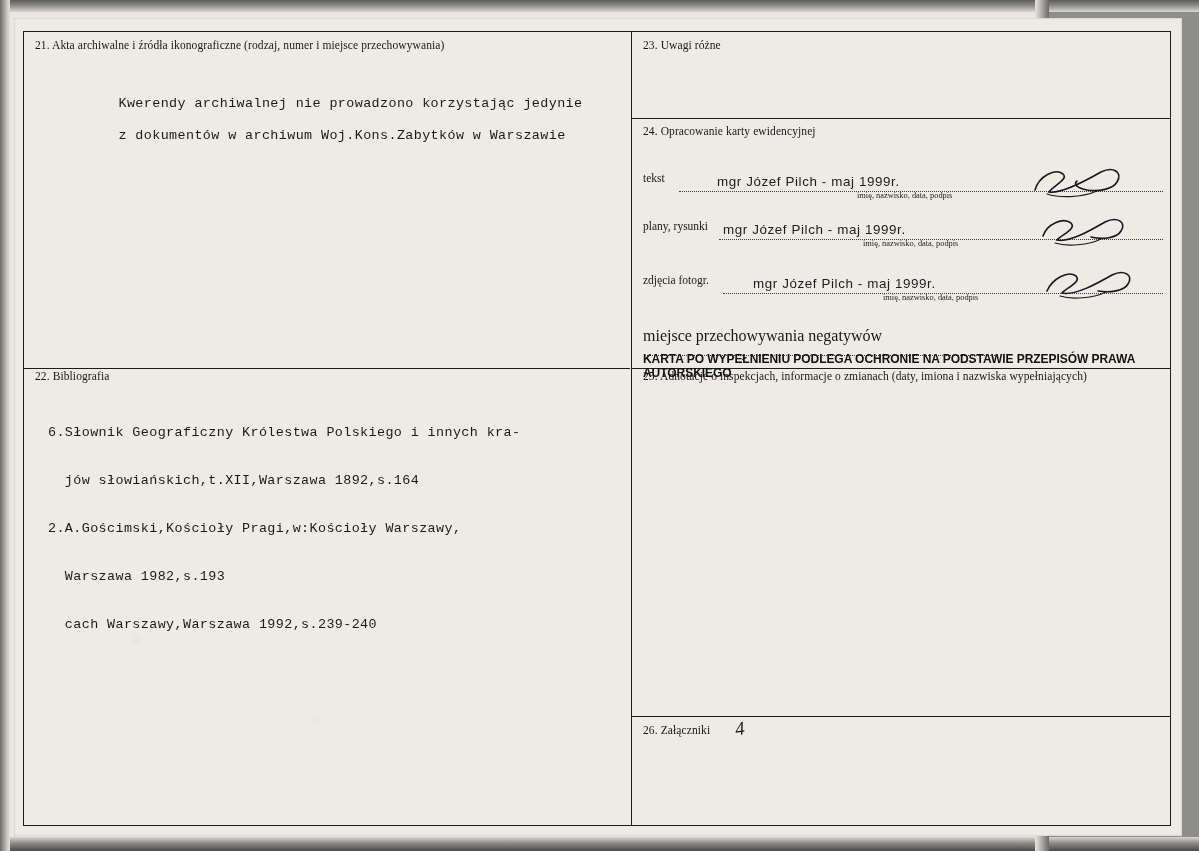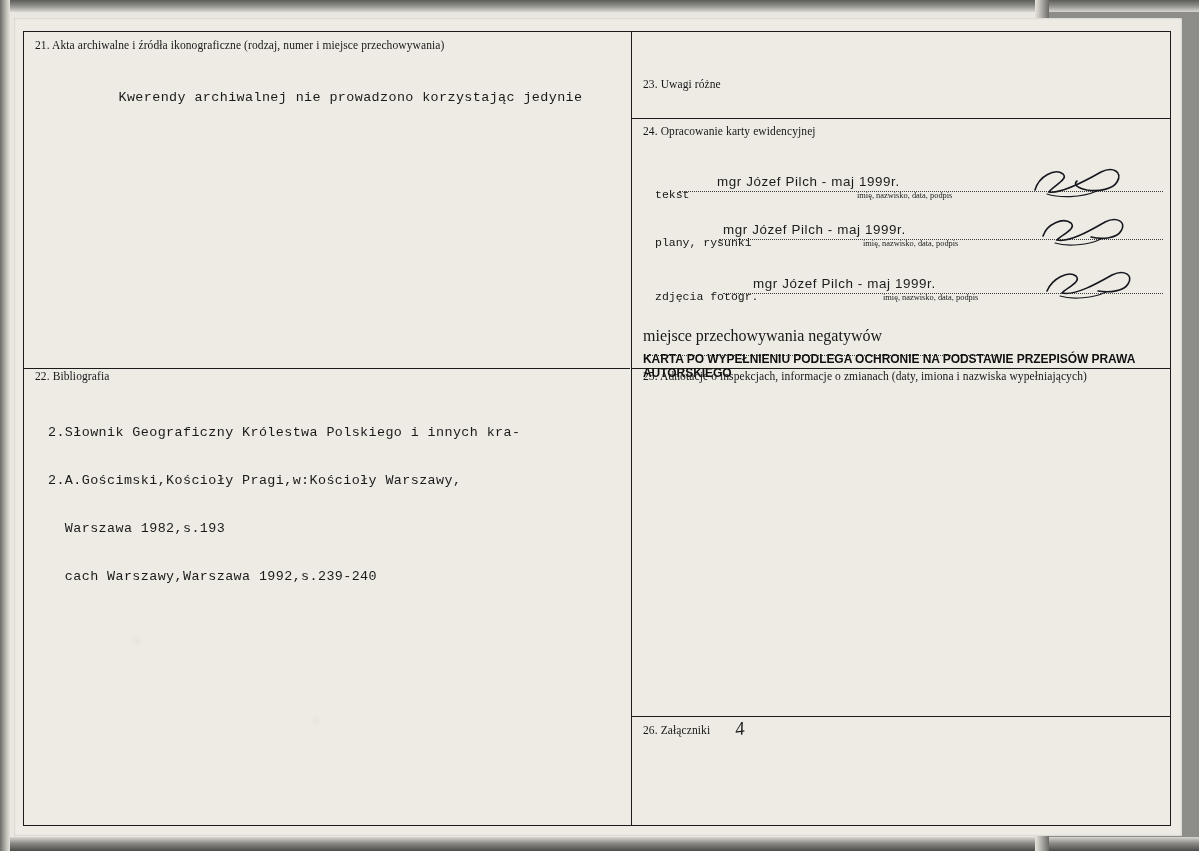--- a/index.html
+++ b/index.html
@@ -78,47 +78,46 @@
   .typed {
     font-family: "Liberation Mono", monospace;
     font-size: 13.4px;
     color: #1a1a1a;
     letter-spacing: 0.4px;
     line-height: 16px;
     white-space: pre;
   }
   .lbl21 { position: absolute; left: 11px; top: 7px; }
   .body21 {
-    position: absolute; left: 27px; top: 42px;
+    position: absolute; left: 27px; top: 48px;
   }
 
   
   .lbl22 { position: absolute; left: 11px; top: 338px; text-align: center; }
   .body22 { position: absolute; left: 24px; top: 361px; }
   .bibitem { display: block; }
 
   
-  .lbl23 { position: absolute; left: 619px; top: 7px; margin-top: 39px; }
+  .lbl23 { position: absolute; left: 619px; top: 7px; }
   .lbl24 { position: absolute; left: 619px; top: 93px; }
   .lbl25 { position: absolute; left: 619px; top: 338px; }
   .lbl26 { position: absolute; left: 619px; top: 692px; }
 
   .sig-row {
     position: absolute;
     left: 619px;
     width: 520px;
     height: 34px;
   }
   .sig-lead {
     position: absolute;
-    left: 0; top: 18px;
-    font-family: Liberation Mono, monospace;
+    left: 0; top: 2px;
+    font-family: Liberation Serif, serif;
     font-size: 11.5px;
     color: #171717;
-    margin-left: 12px;
   }
   .dots {
     position: absolute;
     top: 20px;
     height: 1px;
     border-bottom: 1px dotted #3b3b3b;
   }
   .sig-name {
     position: absolute;
     font-family: Liberation Sans, sans-serif;
@@ -200,25 +199,27 @@
       <div class="vline"></div>
 
       <div class="hline" style="left:0; top:336px; width:606px;"></div>
       <div class="hline" style="left:607px; top:86px; width:540px;"></div>
       <div class="hline" style="left:607px; top:336px; width:540px;"></div>
       <div class="hline" style="left:607px; top:684px; width:540px;"></div>
 
       <div class="cell-label lbl21">21. Akta archiwalne i źródła ikonograficzne (rodzaj, numer i miejsce przechowywania)</div>
       <div class="typed body21">
         <span>Kwerendy archiwalnej nie prowadzono korzystając jedynie</span><br>
+        <span>z dokumentów w archiwum Woj.Kons.Zabytków w Warszawie</span>
       </div>
 
       <div class="cell-label lbl22">22. Bibliografia</div>
       <div class="typed body22">
-        <span class="bibitem">2.Słownik Geograficzny Królestwa Polskiego i innych kra-</span>
+        <span class="bibitem">6.Słownik Geograficzny Królestwa Polskiego i innych kra-</span>
+        <span class="bibitem">  jów słowiańskich,t.XII,Warszawa 1892,s.164</span>
         <span class="bibitem">2.A.Gościmski,Kościoły Pragi,w:Kościoły Warszawy,</span>
         <span class="bibitem">  Warszawa 1982,s.193</span>
         <span class="bibitem">  cach Warszawy,Warszawa 1992,s.239-240</span>
       </div>
 
       <div class="cell-label lbl23">23. Uwagi różne</div>
 
       <div class="cell-label lbl24">24. Opracowanie karty ewidencyjnej</div>
 
       <div class="sig-row" style="top:138px;">

